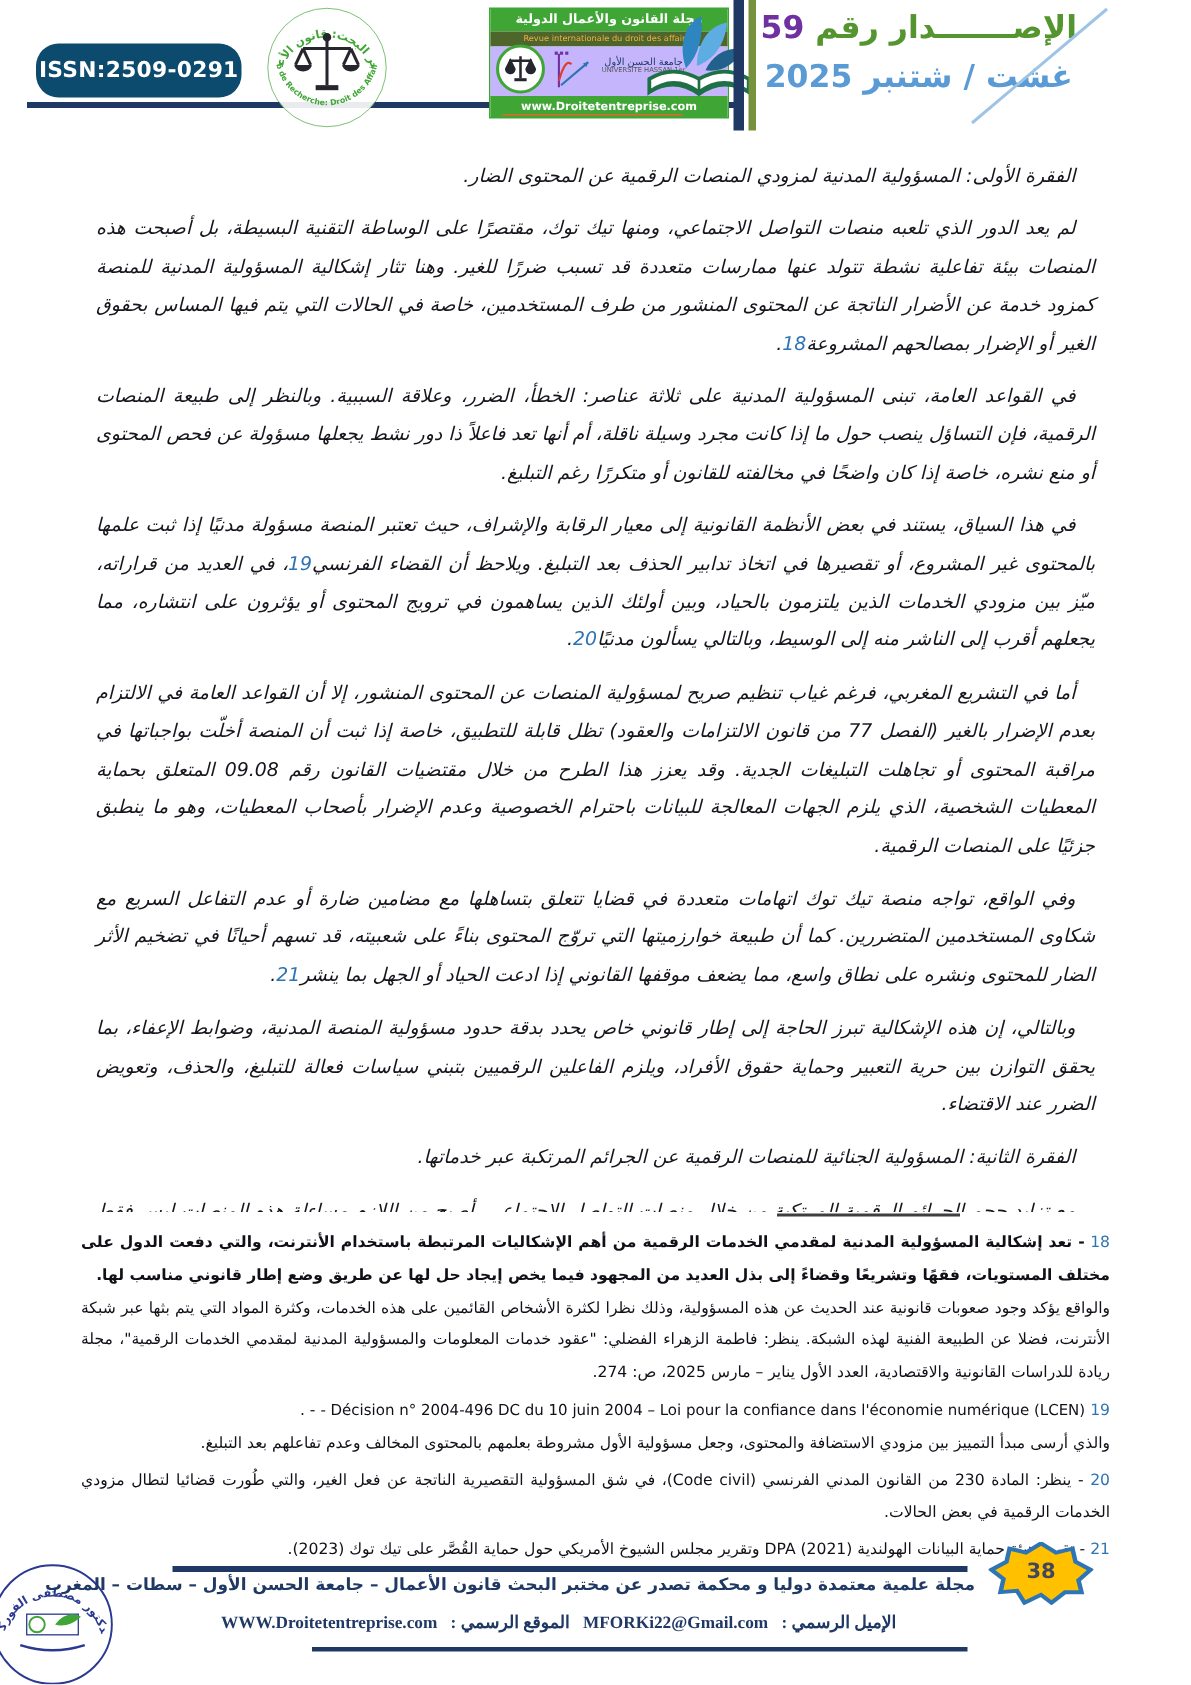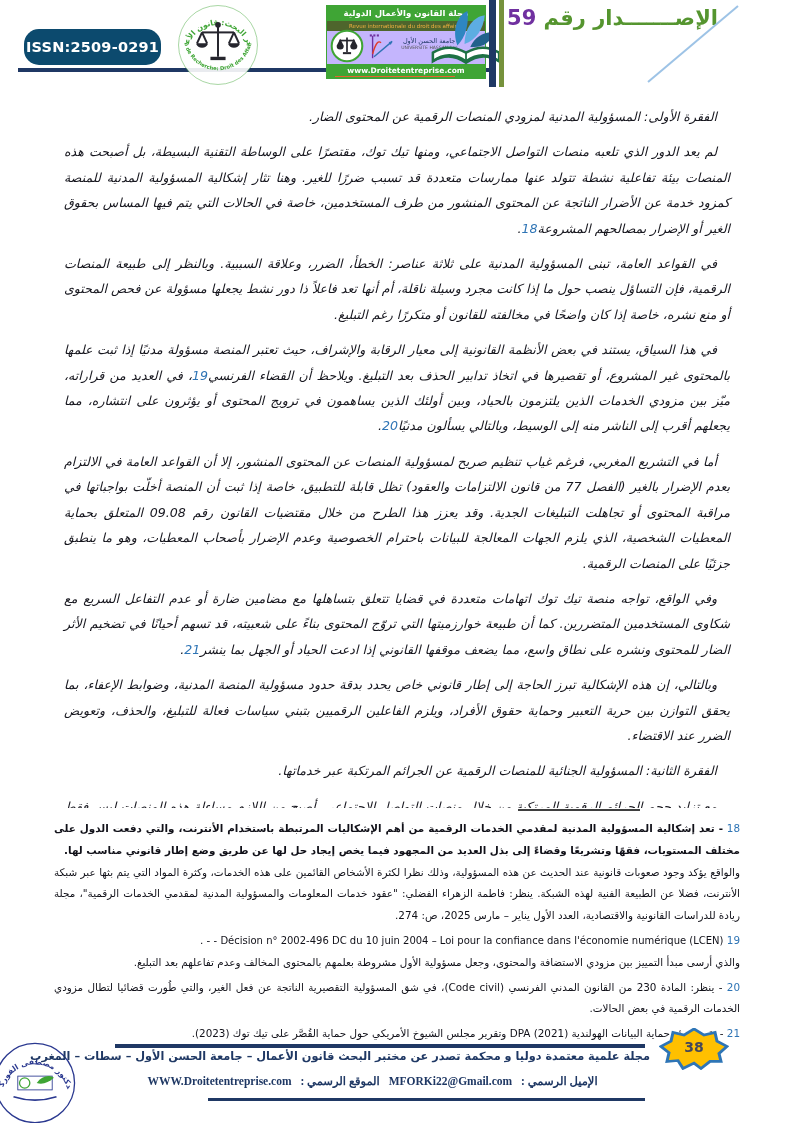--- a/index.html
+++ b/index.html
@@ -149,20 +149,21 @@
   </svg>
 
   <div class="vbar-navy"></div>
   <div class="vbar-green"></div>
 
   <div class="issue-block">
     <div class="issue-line1">
       <span>الإصـــــــدار رقم</span>
       <span class="issue-num">59</span>
     </div>
+    <div class="issue-line2">غشت / شتنبر 2025</div>
   </div>
   <svg class="diag-svg" viewBox="0 0 120 82">
     <line x1="18" y1="80" x2="108" y2="4" stroke="#9DC3E6" stroke-width="2"></line>
   </svg>
 
   <div class="body-text" id="body-text">
       <p><span>الفقرة الأولى: المسؤولية المدنية لمزودي المنصات الرقمية عن المحتوى الضار.</span></p>
       <p><span>لم يعد الدور الذي تلعبه منصات التواصل الاجتماعي، ومنها تيك توك، مقتصرًا على الوساطة التقنية البسيطة، بل أصبحت هذه المنصات بيئة تفاعلية نشطة تتولد عنها ممارسات متعددة قد تسبب ضررًا للغير. وهنا تثار إشكالية المسؤولية المدنية للمنصة كمزود خدمة عن الأضرار الناتجة عن المحتوى المنشور من طرف المستخدمين، خاصة في الحالات التي يتم فيها المساس بحقوق الغير أو الإضرار بمصالحهم المشروعة</span><span class="fnref">18</span><span>.</span></p>
       <p><span>في القواعد العامة، تبنى المسؤولية المدنية على ثلاثة عناصر: الخطأ، الضرر، وعلاقة السببية. وبالنظر إلى طبيعة المنصات الرقمية، فإن التساؤل ينصب حول ما إذا كانت مجرد وسيلة ناقلة، أم أنها تعد فاعلاً ذا دور نشط يجعلها مسؤولة عن فحص المحتوى أو منع نشره، خاصة إذا كان واضحًا في مخالفته للقانون أو متكررًا رغم التبليغ.</span></p>
       <p><span>في هذا السياق، يستند في بعض الأنظمة القانونية إلى معيار الرقابة والإشراف، حيث تعتبر المنصة مسؤولة مدنيًا إذا ثبت علمها بالمحتوى غير المشروع، أو تقصيرها في اتخاذ تدابير الحذف بعد التبليغ. ويلاحظ أن القضاء الفرنسي</span><span class="fnref">19</span><span>، في العديد من قراراته، ميّز بين مزودي الخدمات الذين يلتزمون بالحياد، وبين أولئك الذين يساهمون في ترويج المحتوى أو يؤثرون على انتشاره، مما يجعلهم أقرب إلى الناشر منه إلى الوسيط، وبالتالي يسألون مدنيًا</span><span class="fnref">20</span><span>.</span></p>
@@ -173,21 +174,21 @@
       <p><span>مع تزايد حجم الجرائم الرقمية المرتكبة من خلال منصات التواصل الاجتماعي، أصبح من اللازم مساءلة هذه المنصات ليس فقط من زاوية المسؤولية المدنية، بل كذلك من الجانب الجنائي، خصوصًا في الحالات التي يظهر فيها نوع من الاشتراك أو التواطؤ أو الإهمال الجسيم من قبل المنصة تجاه أفعال جرمية واضحة ارتكبها المستخدمون. وتزداد أهمية هذا الطرح حينما</span></p>
     </div>
 
   <div class="fn-separator"></div>
   <div class="footnotes" id="footnotes">
       <div class="footnote">
         <div class="fn-line"><span class="fn-num">18 </span><span class="fn-bold ">- تعد إشكالية المسؤولية المدنية لمقدمي الخدمات الرقمية من أهم الإشكاليات المرتبطة باستخدام الأنترنت، والتي دفعت الدول على مختلف المستويات، فقهًا وتشريعًا وقضاءً إلى بذل العديد من المجهود فيما يخص إيجاد حل لها عن طريق وضع إطار قانوني مناسب لها.</span></div>
         <div class="fn-line"><span class="">والواقع يؤكد وجود صعوبات قانونية عند الحديث عن هذه المسؤولية، وذلك نظرا لكثرة الأشخاص القائمين على هذه الخدمات، وكثرة المواد التي يتم بثها عبر شبكة الأنترنت، فضلا عن الطبيعة الفنية لهذه الشبكة. ينظر: فاطمة الزهراء الفضلي: "عقود خدمات المعلومات والمسؤولية المدنية لمقدمي الخدمات الرقمية"، مجلة ريادة للدراسات القانونية والاقتصادية، العدد الأول يناير – مارس 2025، ص: 274.</span></div>
       </div>
       <div class="footnote">
-        <div class="fn-line"><span class="fn-num">19 </span><span class="fn-ltr">- Décision n° 2002-496 DC du 10 juin 2004 – Loi pour la confiance dans l'économie numérique (LCEN)</span><span class=""> - .</span></div>
+        <div class="fn-line"><span class="fn-num">19 </span><span class="fn-ltr">- Décision n° 2004-496 DC du 10 juin 2004 – Loi pour la confiance dans l'économie numérique (LCEN)</span><span class=""> - .</span></div>
         <div class="fn-line"><span class="">والذي أرسى مبدأ التمييز بين مزودي الاستضافة والمحتوى، وجعل مسؤولية الأول مشروطة بعلمهم بالمحتوى المخالف وعدم تفاعلهم بعد التبليغ.</span></div>
       </div>
       <div class="footnote">
         <div class="fn-line"><span class="fn-num">20 </span><span class="">- ينظر: المادة 230 من القانون المدني الفرنسي (Code civil)، في شق المسؤولية التقصيرية الناتجة عن فعل الغير، والتي طُورت قضائيا لتطال مزودي الخدمات الرقمية في بعض الحالات.</span></div>
       </div>
       <div class="footnote">
         <div class="fn-line"><span class="fn-num">21 </span><span class="">- تقرير هيئة حماية البيانات الهولندية DPA (2021) وتقرير مجلس الشيوخ الأمريكي حول حماية القُصَّر على تيك توك (2023).</span></div>
       </div>
     </div>
 

